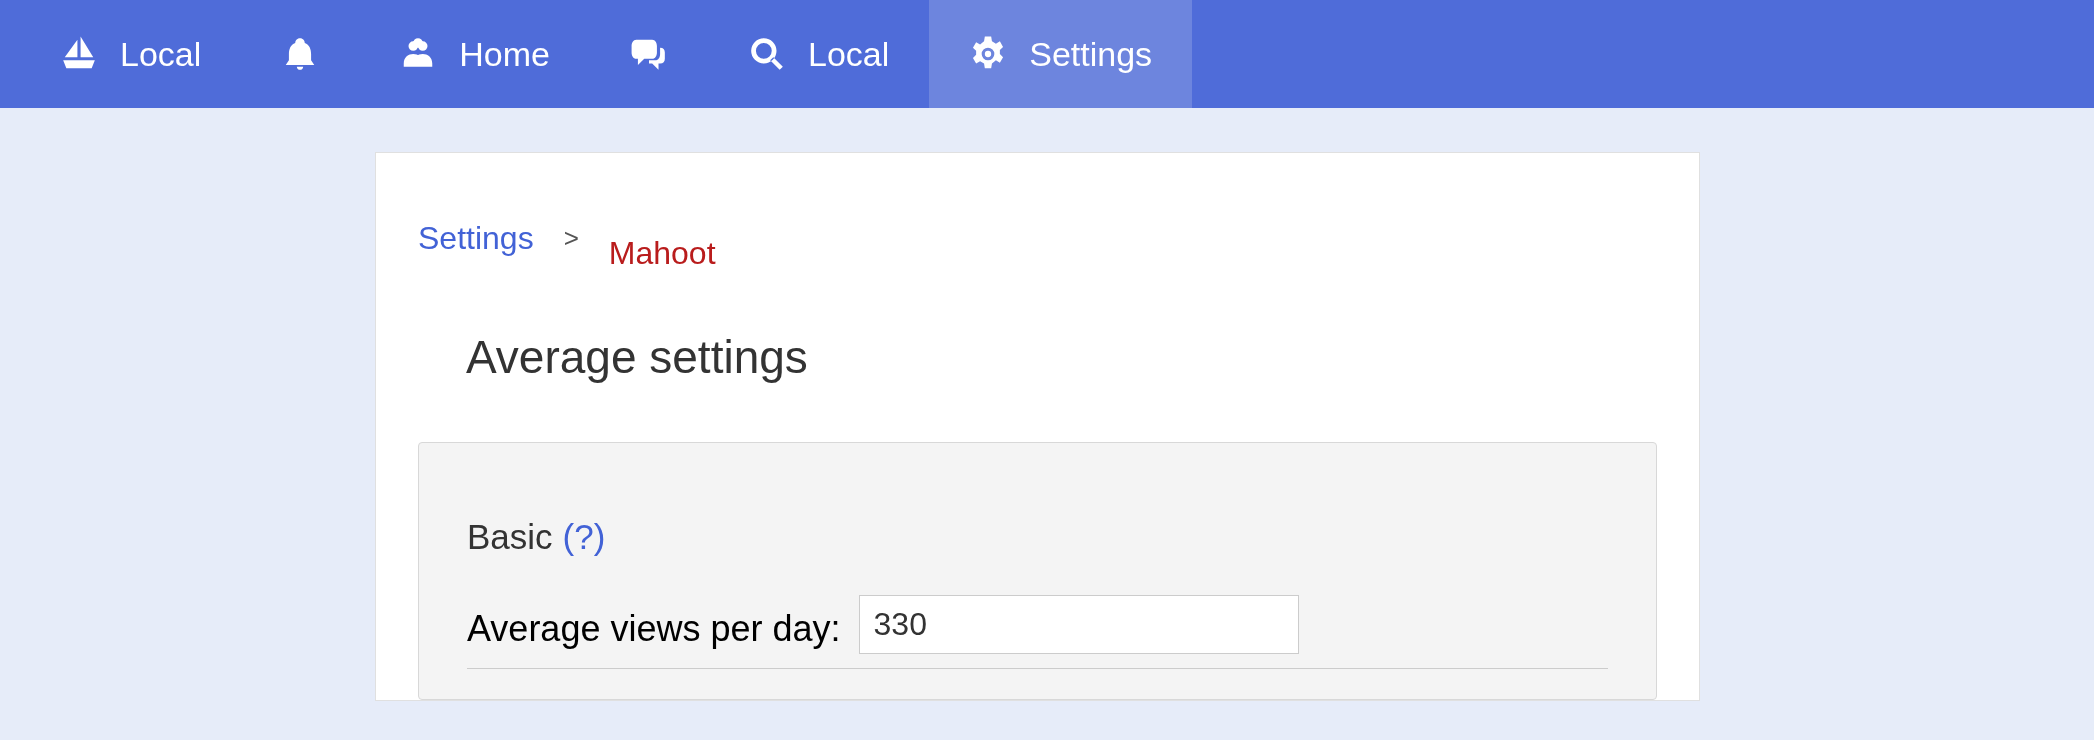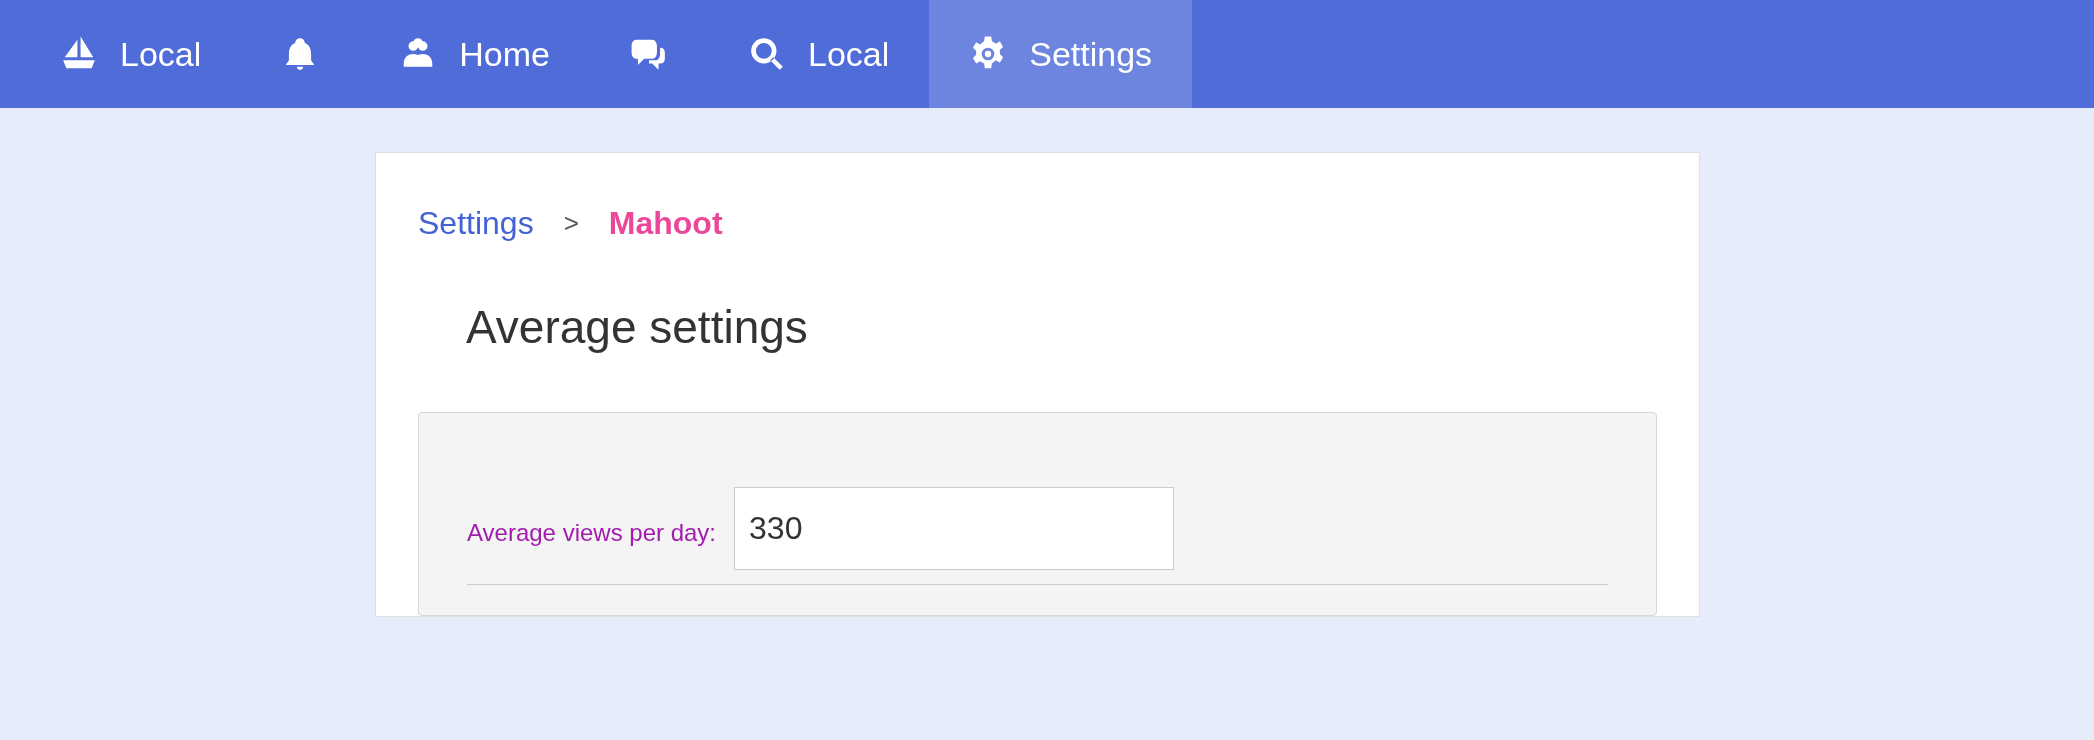--- a/index.html
+++ b/index.html
@@ -65,22 +65,23 @@
     }
     .breadcrumb-link {
       color: #4262d6;
       cursor: pointer;
     }
     .breadcrumb-sep {
       color: #555;
       font-size: 26px;
     }
     .breadcrumb-current {
-      color: #ec4899;
-      font-weight: bold;
+      color: #b91c1c;
+      font-weight: normal;
+      margin-top: 30px;
     }
     .page-title {
       font-size: 46px;
       color: #333;
       font-weight: 500;
       margin-left: 48px;
       margin-bottom: 58px;
     }
     .settings-box {
       background: #f4f4f4;
@@ -101,27 +102,27 @@
       color: #4262d6;
       cursor: pointer;
     }
     .field-row {
       display: flex;
       align-items: center;
       gap: 18px;
       margin-bottom: 12px;
     }
     .field-label {
-      font-size: 24px;
-      color: #a21caf;
+      font-size: 36px;
+      color: #000000;
       margin-top: 8px;
     }
     .field-input {
       font-size: 32px;
-      padding: 22px 14px;
+      padding: 10px 14px;
       border: 1px solid #ccc;
       width: 440px;
       background: white;
       color: #333;
     }
     .divider {
       border: none;
       border-top: 1px solid #ccc;
       margin-top: 14px;
     }
@@ -180,20 +181,24 @@
 
 <div class="content-area">
   <div class="panel">
     <div class="breadcrumb">
       <span class="breadcrumb-link">Settings</span>
       <span class="breadcrumb-sep">&gt;</span>
       <span class="breadcrumb-current">Mahoot</span>
     </div>
     <h1 class="page-title">Average settings</h1>
     <div class="settings-box">
+      <div class="section-heading">
+        <span>Basic</span>
+        <span class="help-link">(?)</span>
+      </div>
       <div class="field-row">
         <span class="field-label">Average views per day:</span>
         <input type="text" class="field-input" value="330" style="">
       </div>
       <hr class="divider">
     </div>
   </div>
 </div>
 
 </body></html>

